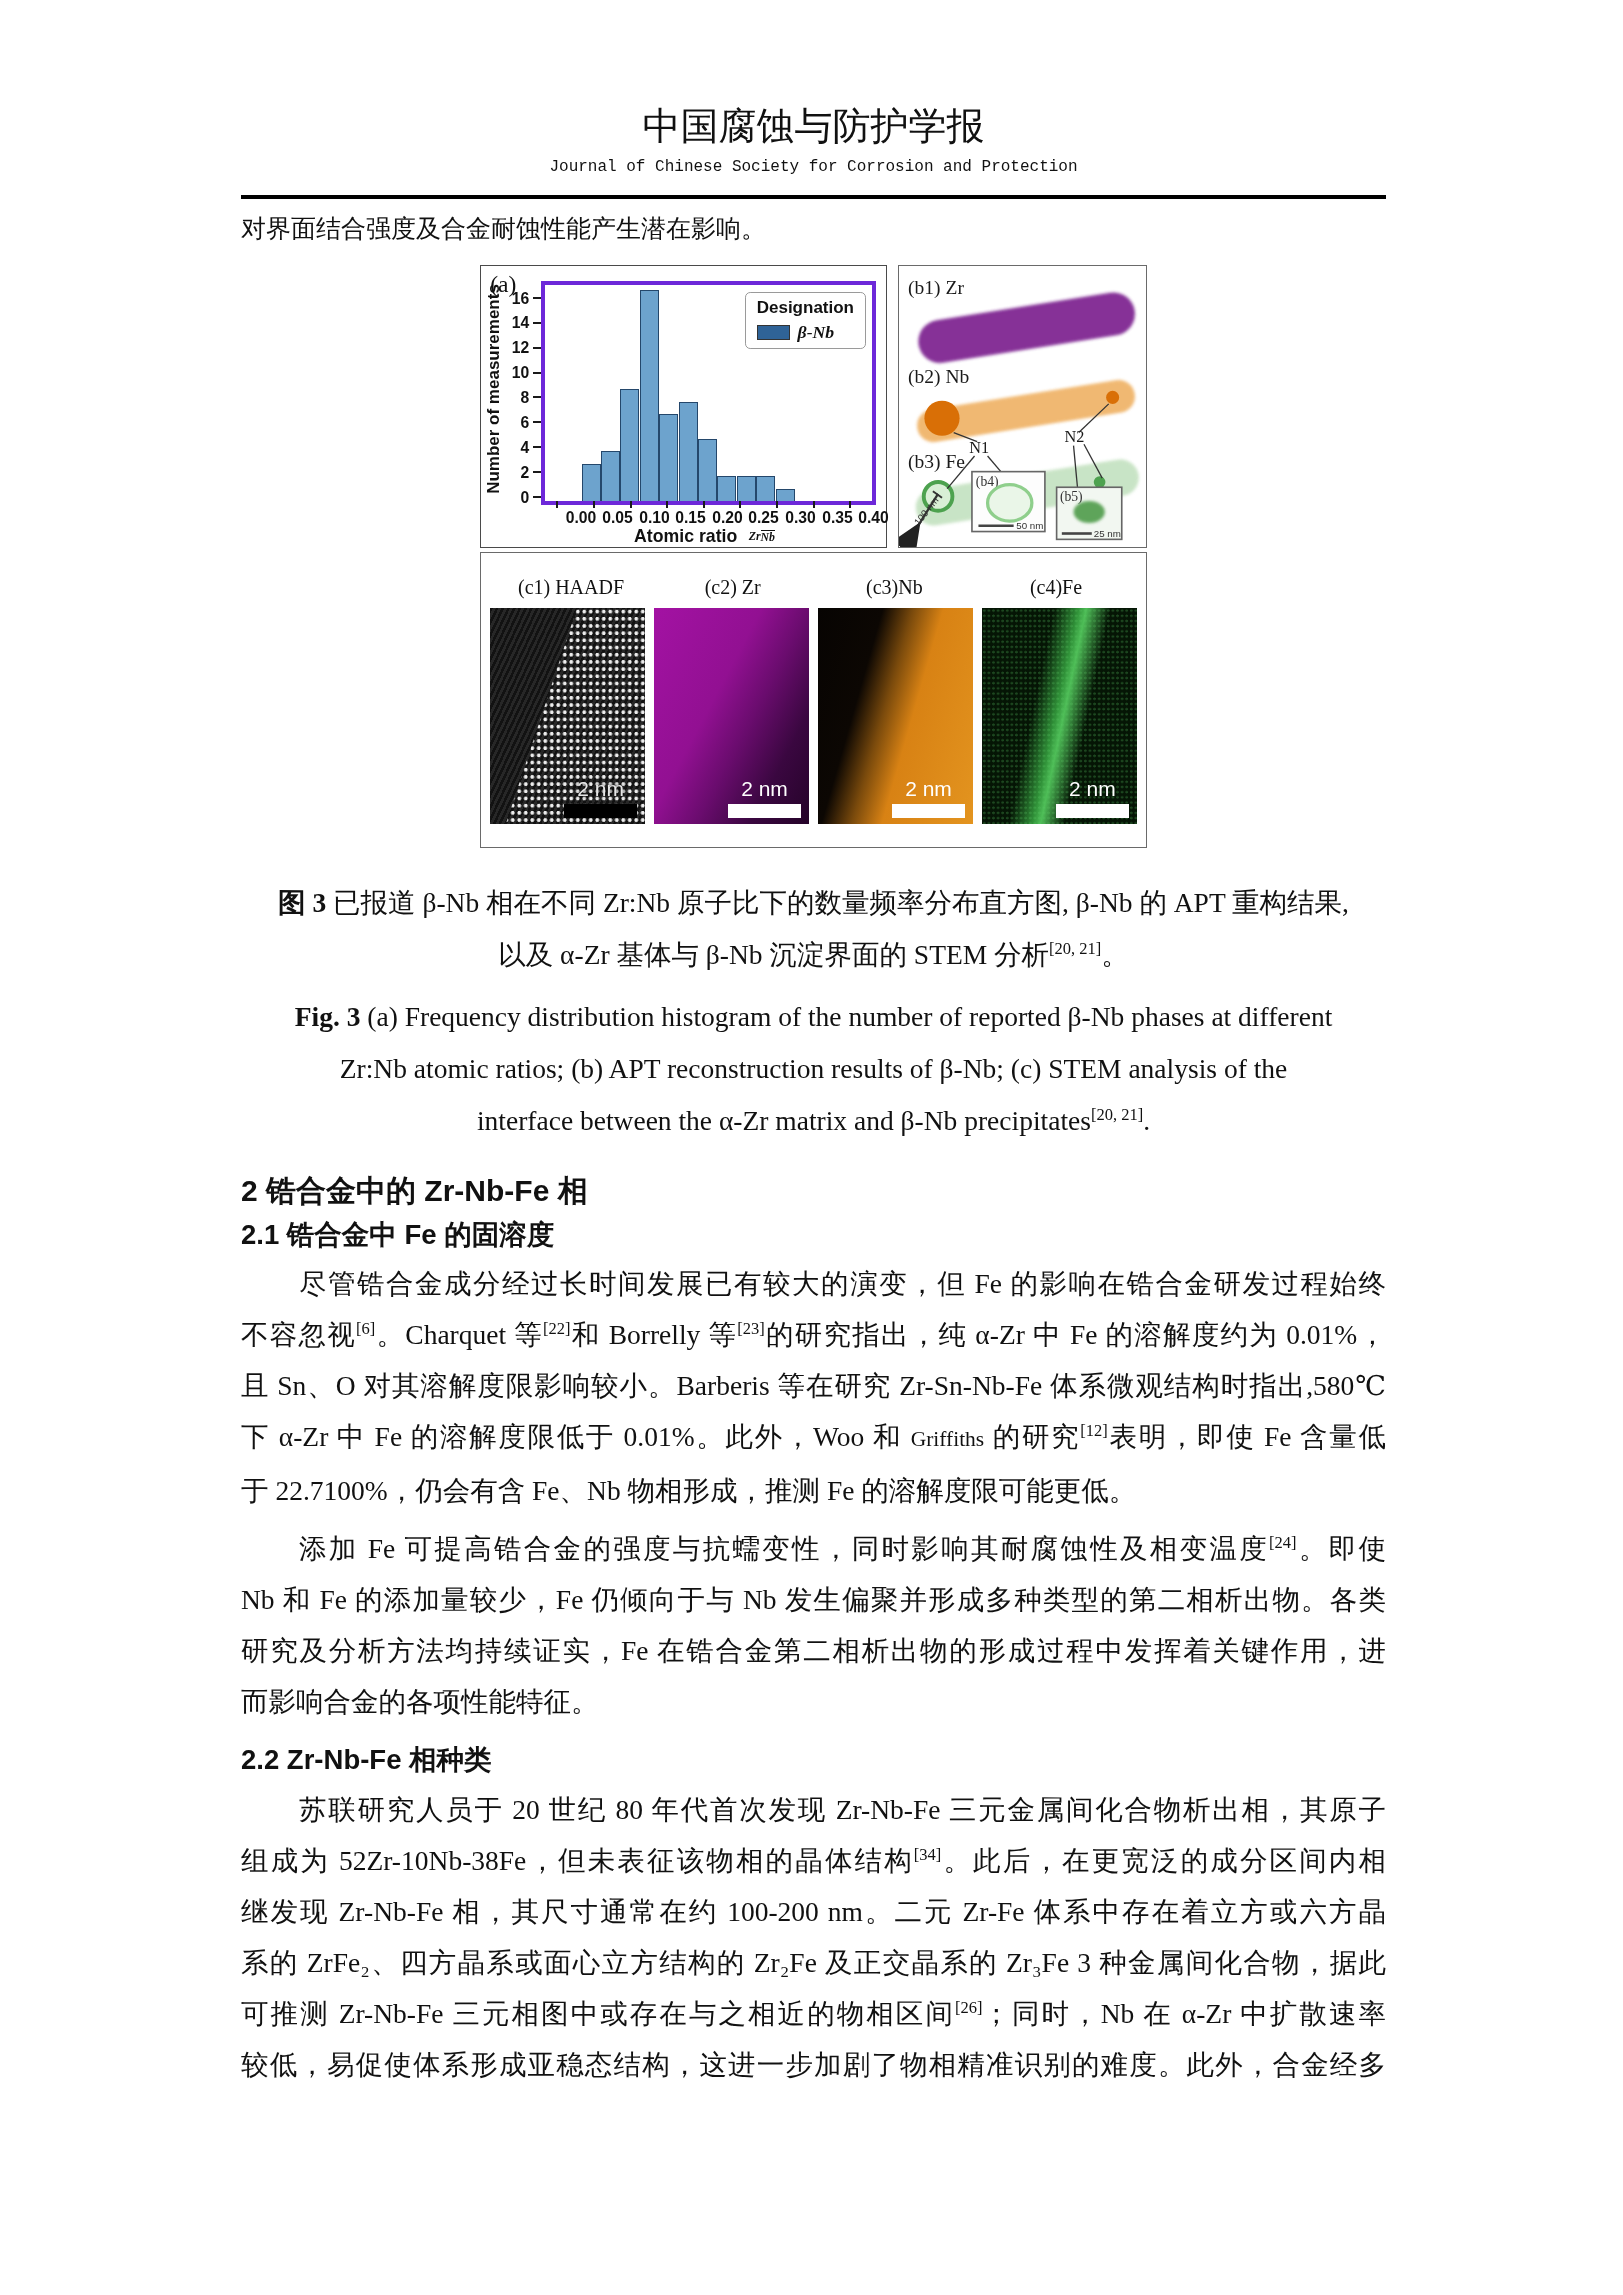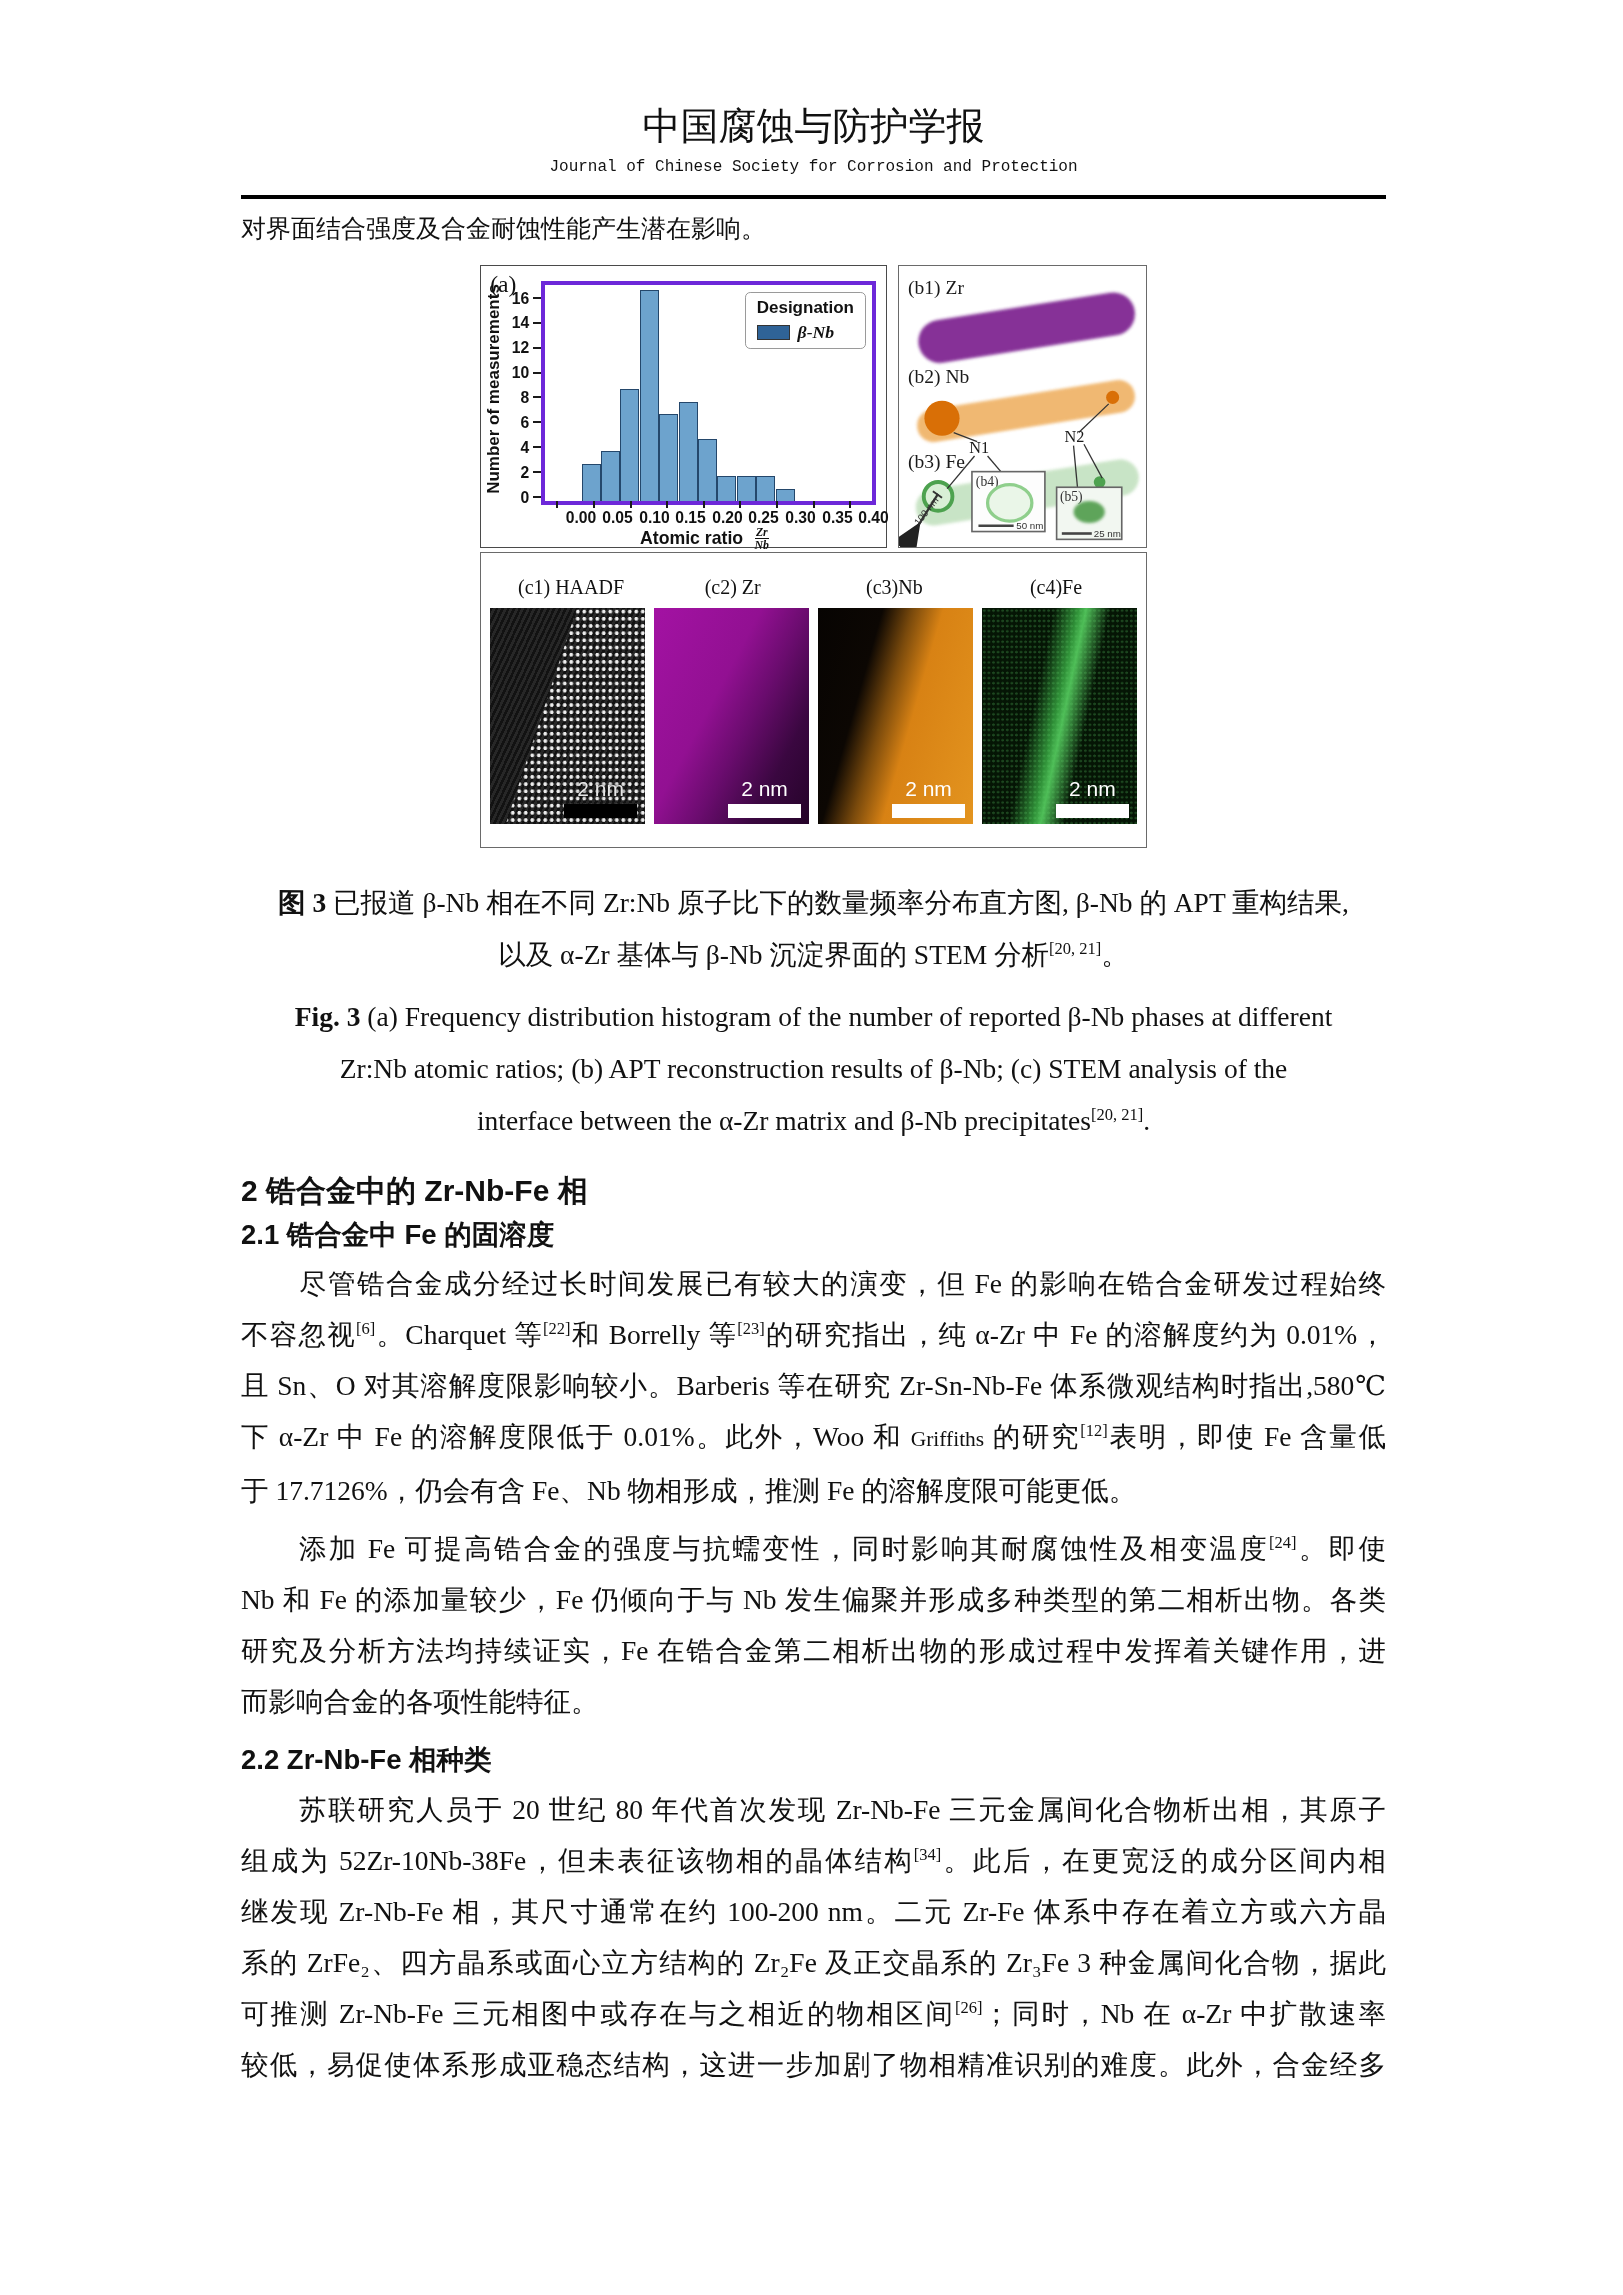--- a/index.html
+++ b/index.html
@@ -27,21 +27,21 @@
   .hbar{position:absolute;bottom:0;border:1.3px solid;border-bottom:none;box-sizing:border-box;}
   .ylabelwrap{position:absolute;left:0;top:15.7px;width:26px;height:216px;display:flex;align-items:center;justify-content:center;}
   .ylabel{transform:rotate(-90deg);white-space:nowrap;font:700 17px "Liberation Sans","DejaVu Sans",sans-serif;}
   .yticks{position:absolute;left:26px;top:15.7px;width:34px;height:216px;}
   .ytl{position:absolute;right:11.8px;font:700 15.7px "Liberation Sans","DejaVu Sans",sans-serif;}
   .ytm{position:absolute;right:0;width:7.9px;height:2px;background:#1a1a1a;}
   .xticks{position:absolute;left:60px;top:235px;width:327px;height:30px;}
   .xtl{position:absolute;top:8.5px;width:39px;text-align:center;font:700 15.7px "Liberation Sans","DejaVu Sans",sans-serif;margin-left:24px;}
   .xtm{position:absolute;top:0;width:2px;height:7.2px;background:#1a1a1a;}
   .xlabelwrap{position:absolute;left:60px;top:260px;width:327px;text-align:center;font:700 17.7px "Liberation Sans","DejaVu Sans",sans-serif;}
-  .frac{display:inline-flex;flex-direction:column;vertical-align:middle;font:italic 700 11.8px "Liberation Serif",serif;line-height:1.05;margin-left:6.5px;}
+  .frac{display:inline-flex;flex-direction:row;vertical-align:middle;font:italic 700 11.8px "Liberation Serif",serif;line-height:1.05;margin-left:6.5px;}
   .frac .den{border-top:1.3px solid #111;}
   .legend{position:absolute;top:6.5px;right:6.5px;border:1.3px solid #9a9a9a;border-radius:5.2px;background:#fff;padding:5.2px 10.5px;}
   .legend-title{font:700 17px "Liberation Sans","DejaVu Sans",sans-serif;text-align:center;}
   .legend-row{display:flex;align-items:center;gap:7.9px;margin-top:3.9px;}
   .swatch{width:31px;height:13px;border:0.7px solid #333;display:inline-block;}
   .legend-label{font:italic 700 17.7px "Liberation Serif",serif;}
 
   
   .apt-svg{width:100%;height:100%;display:block;}
   .blabel{font:30px "Liberation Serif",serif;fill:#1a1a1a;}
@@ -281,21 +281,21 @@
         <div class="cap-line">interface between the α-Zr matrix and β-Nb precipitates<sup>[20, 21]</sup>.</div>
       </div>
 
     <h2 class="sec">2 锆合金中的 Zr-Nb-Fe 相</h2>
     <h3 class="subsec">2.1 锆合金中 Fe 的固溶度</h3>
     <div class="para">
         <div class="para-line first">尽管锆合金成分经过长时间发展已有较大的演变，但 Fe 的影响在锆合金研发过程始终</div>
         <div class="para-line">不容忽视<sup>[6]</sup>。Charquet 等<sup>[22]</sup>和 Borrelly 等<sup>[23]</sup>的研究指出，纯 α-Zr 中 Fe 的溶解度约为 0.01%，</div>
         <div class="para-line">且 Sn、O 对其溶解度限影响较小。Barberis 等在研究 Zr-Sn-Nb-Fe 体系微观结构时指出,580℃</div>
         <div class="para-line">下 α-Zr 中 Fe 的溶解度限低于 0.01%。此外，Woo 和 <span class="smalltxt">Griffiths</span> 的研究<sup>[12]</sup>表明，即使 Fe 含量低</div>
-        <div class="para-line last">于 17.7126%，仍会有含 Fe、Nb 物相形成，推测 Fe 的溶解度限可能更低。</div>
+        <div class="para-line last">于 22.7100%，仍会有含 Fe、Nb 物相形成，推测 Fe 的溶解度限可能更低。</div>
       </div>
     <div class="para">
         <div class="para-line first">添加 Fe 可提高锆合金的强度与抗蠕变性，同时影响其耐腐蚀性及相变温度<sup>[24]</sup>。即使</div>
         <div class="para-line">Nb 和 Fe 的添加量较少，Fe 仍倾向于与 Nb 发生偏聚并形成多种类型的第二相析出物。各类</div>
         <div class="para-line">研究及分析方法均持续证实，Fe 在锆合金第二相析出物的形成过程中发挥着关键作用，进</div>
         <div class="para-line last">而影响合金的各项性能特征。</div>
       </div>
     <h3 class="subsec subsec2">2.2 Zr-Nb-Fe 相种类</h3>
     <div class="para">
         <div class="para-line first">苏联研究人员于 20 世纪 80 年代首次发现 Zr-Nb-Fe 三元金属间化合物析出相，其原子</div>

